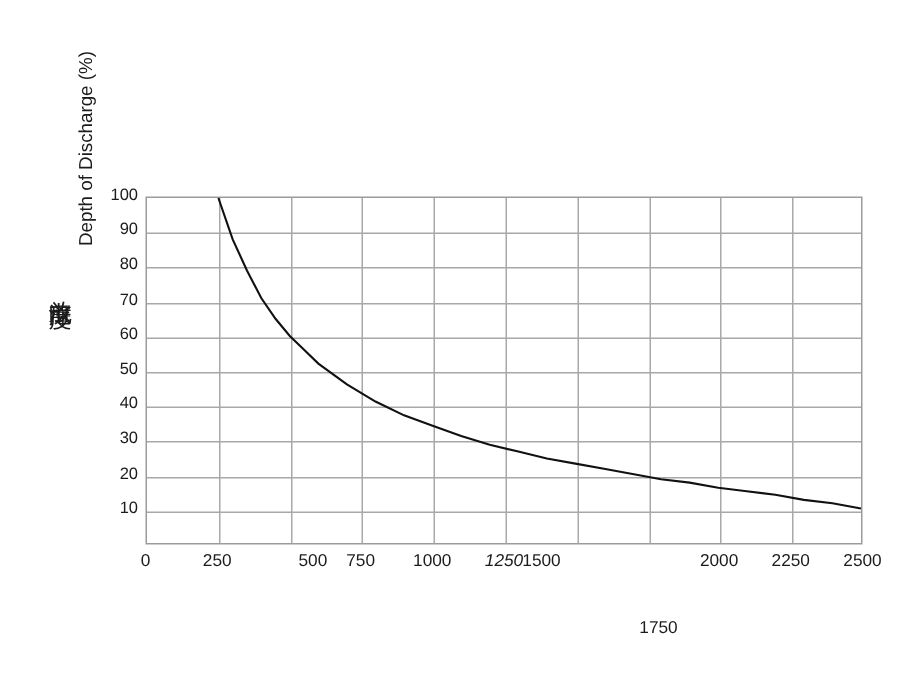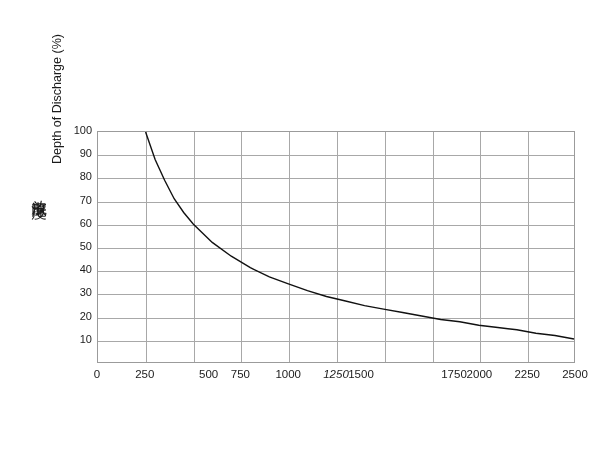--- a/index.html
+++ b/index.html
@@ -173,21 +173,21 @@
       <div class="ytick" style="left: 66px; width: 26px; top: 124px; right: auto;">100</div>
     </div>
   <div id="xticks">
       <div class="xtick" style="left: 97px;">0</div>
       <div class="xtick" style="left: 144.8px;">250</div>
       <div class="xtick" style="left: 192.6px; margin-left: 16px;">500</div>
       <div class="xtick" style="left: 240.4px;">750</div>
       <div class="xtick" style="left: 288.2px;">1000</div>
       <div class="xtick" style="left: 336px; font-style: italic;">1250</div>
       <div class="xtick" style="left: 361px;">1500</div>
-      <div class="xtick" style="left: 454px;">1750</div>
+      <div class="xtick" style="left: 439px; margin-top: 45px;">1750</div>
       <div class="xtick" style="left: 479.4px;">2000</div>
       <div class="xtick" style="left: 527.2px;">2250</div>
       <div class="xtick" style="left: 575px;">2500</div>
     </div>
 
   <div class="plot-area">
     <div id="grid">
         <div class="gridline-v" style="left: 47.8px;"></div>
         <div class="gridline-v" style="left: 95.6px;"></div>
         <div class="gridline-v" style="left: 143.4px;"></div>

